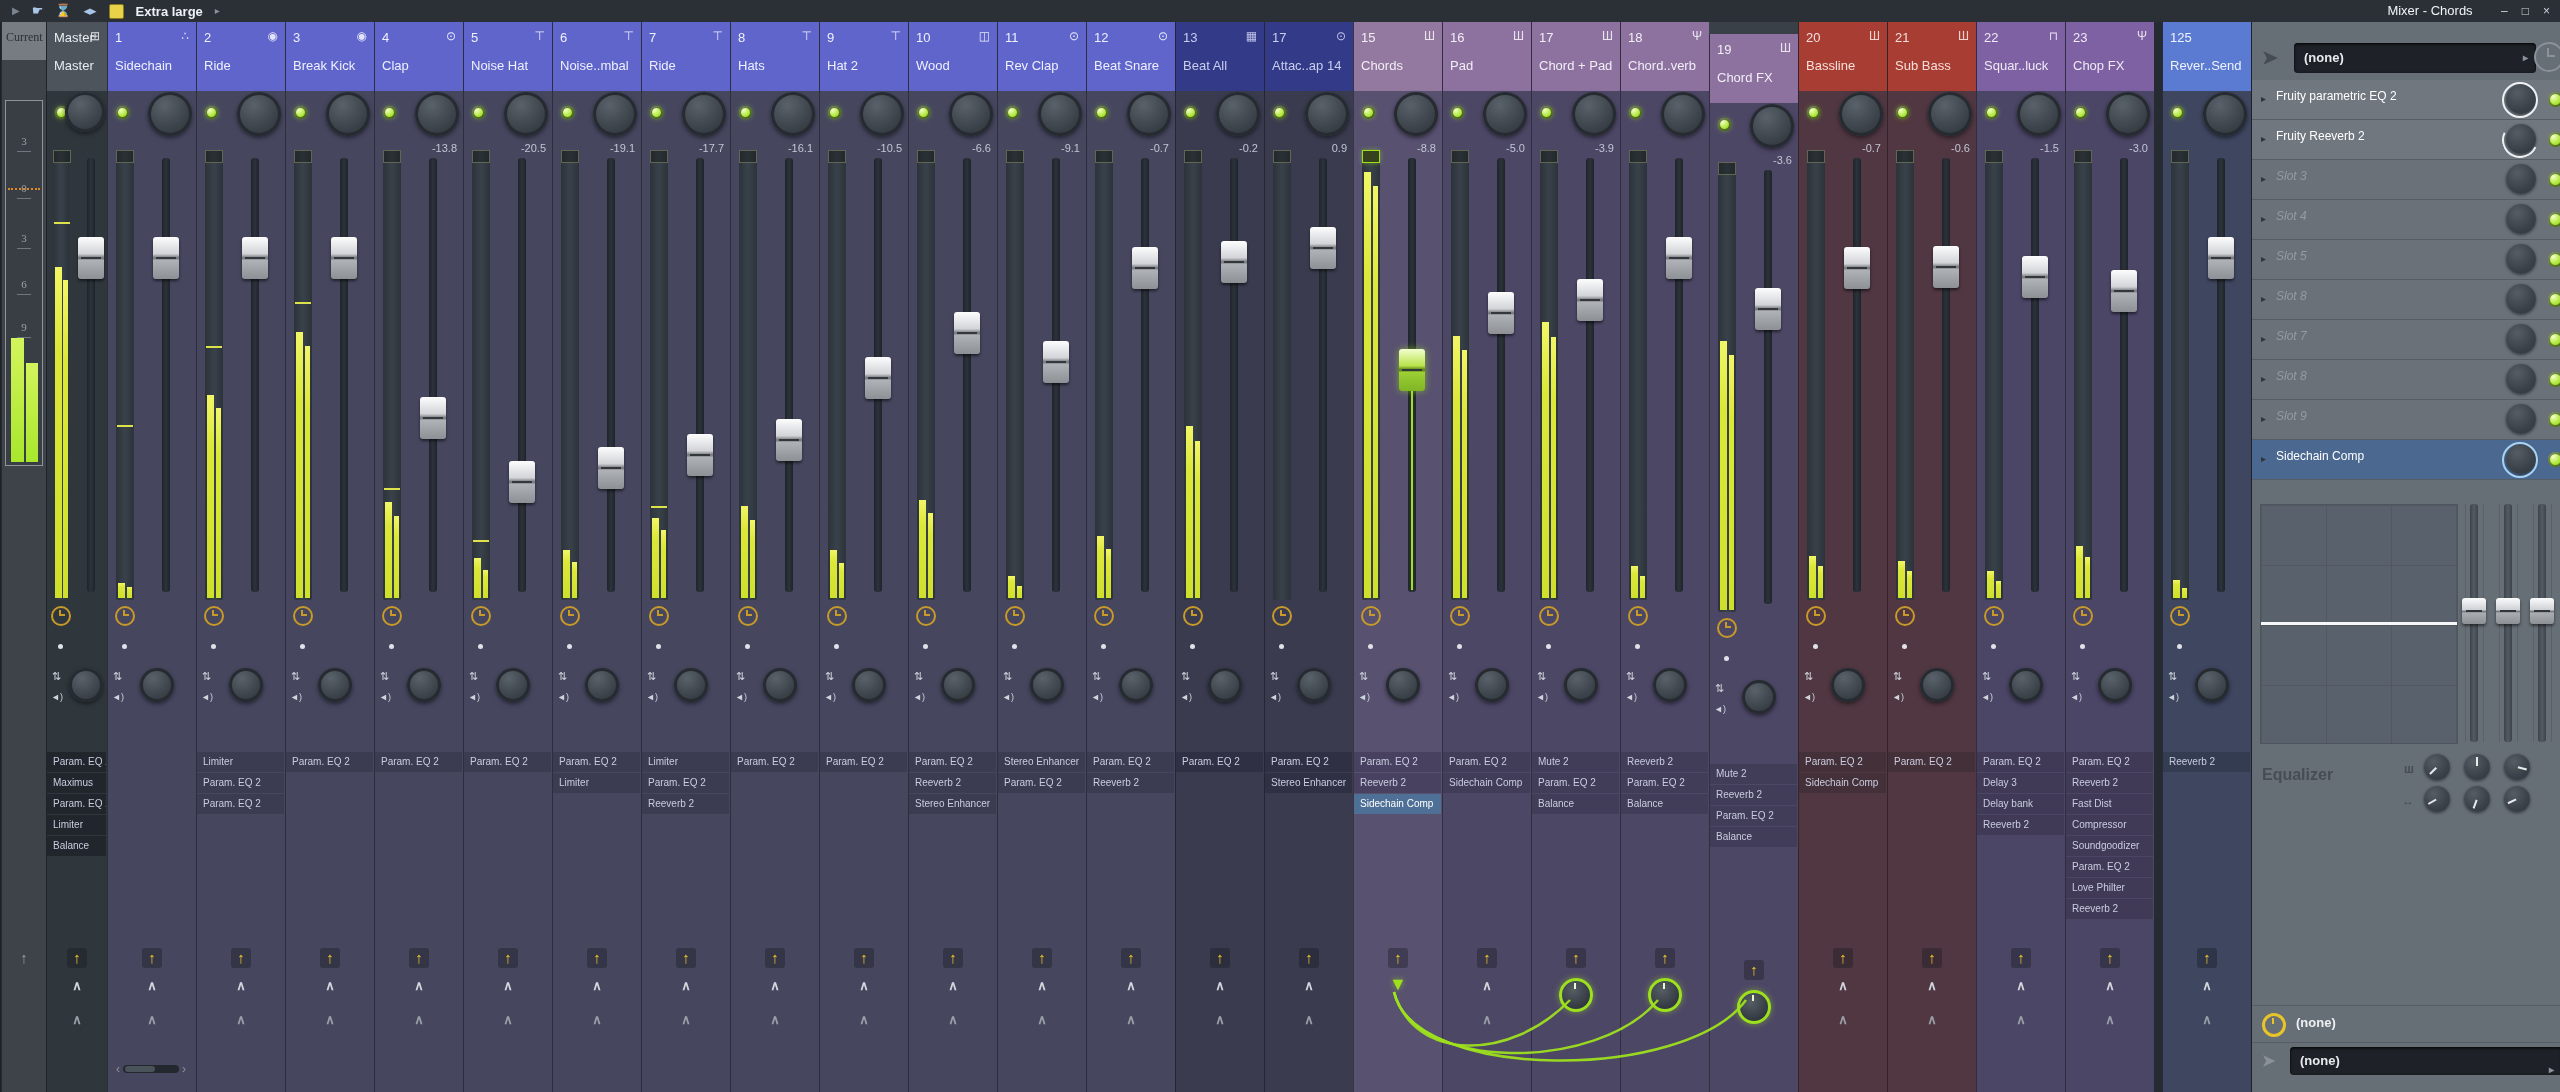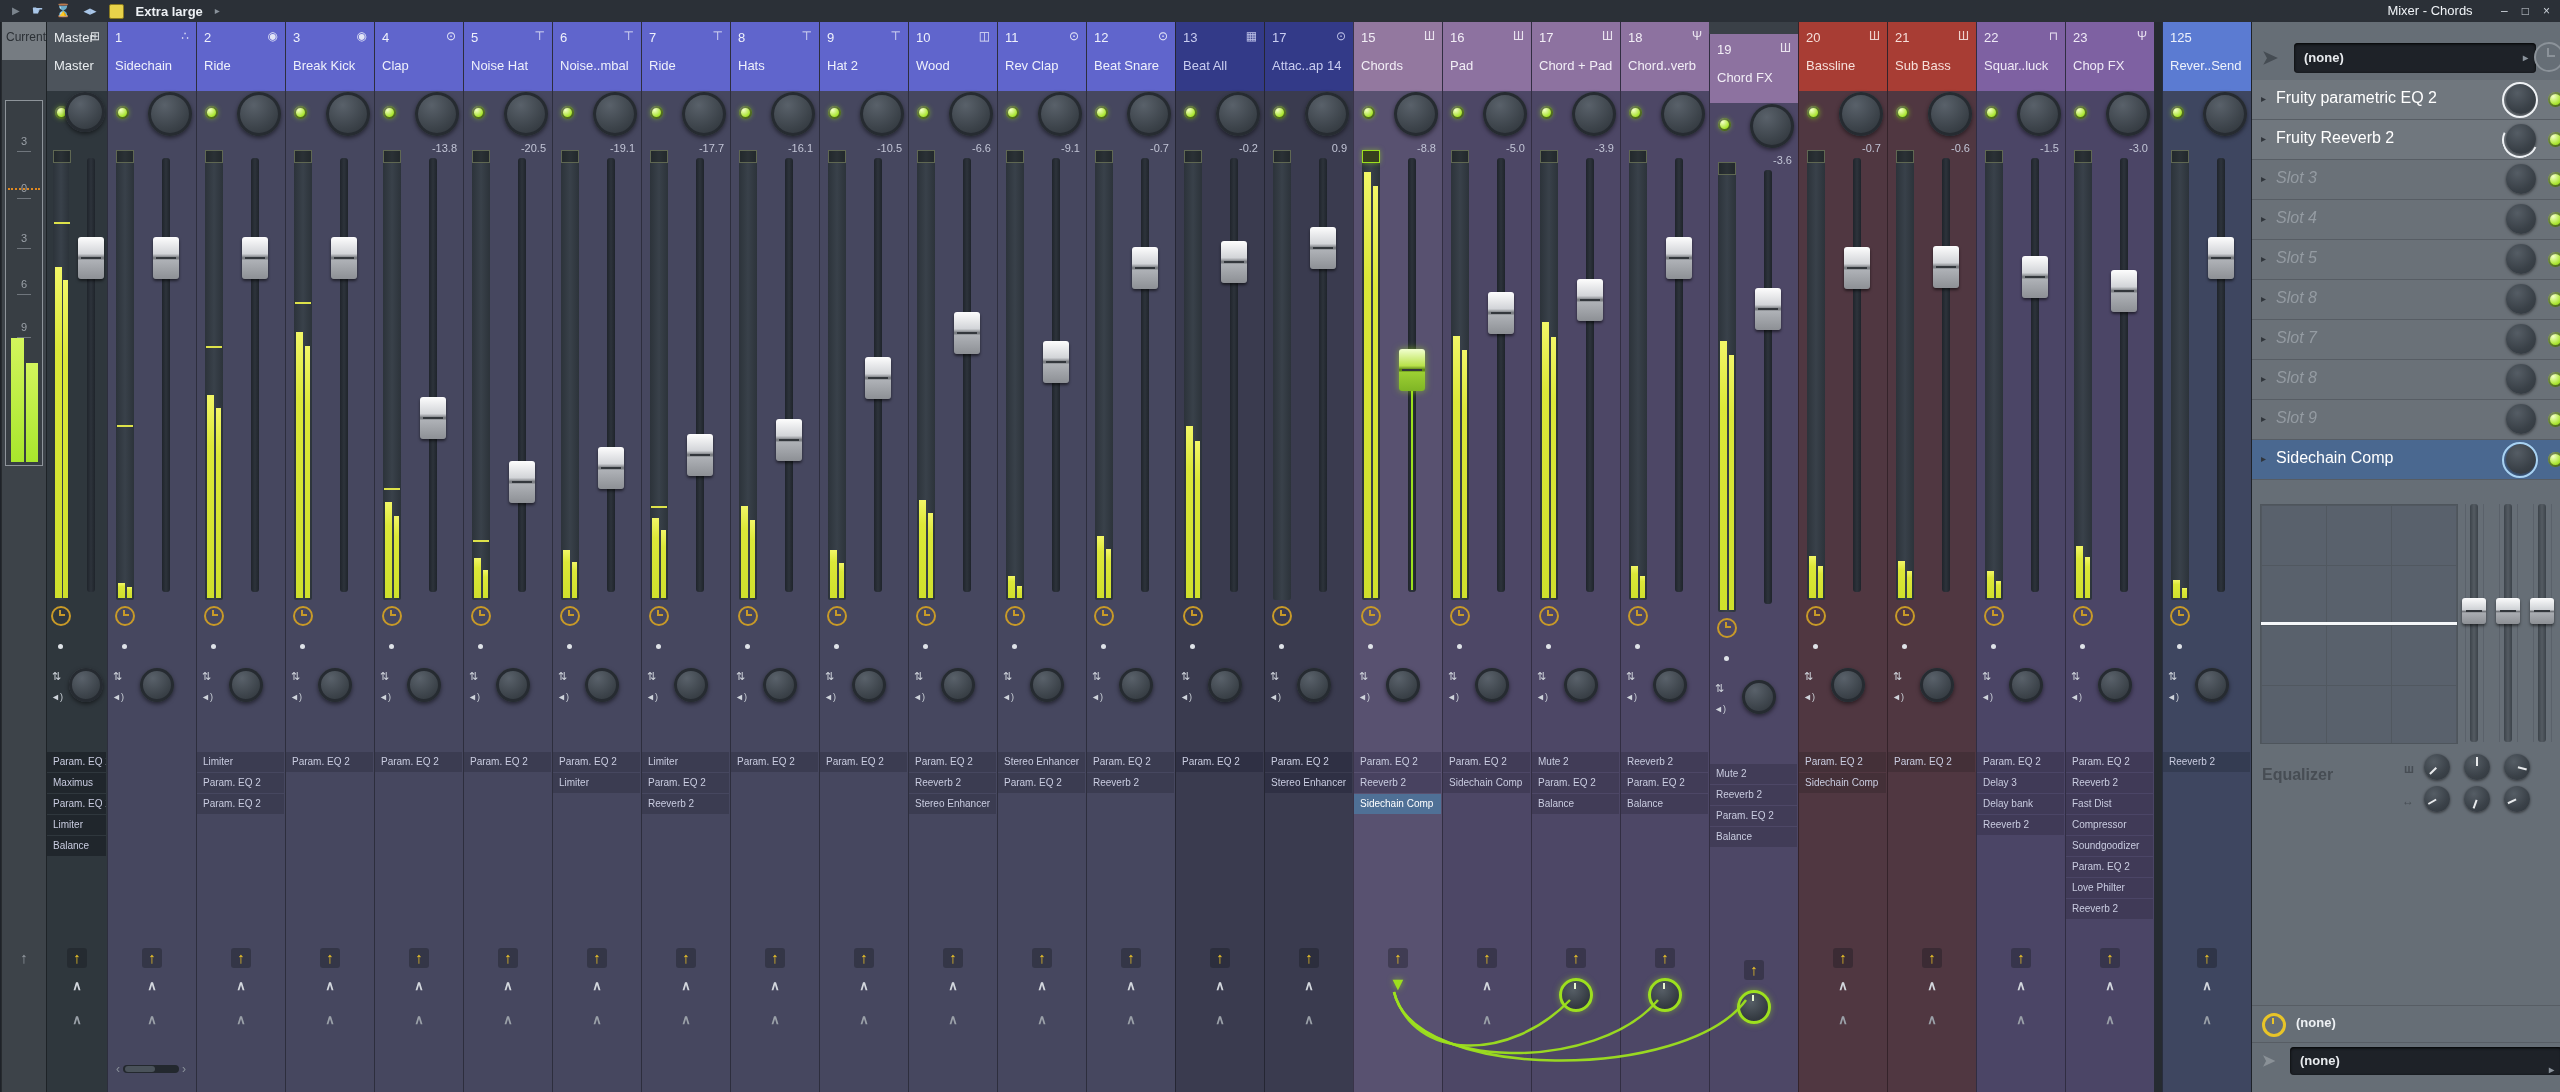--- a/index.html
+++ b/index.html
@@ -71,21 +71,21 @@
   .drop{position:absolute;left:42px;top:3px;width:232px;height:30px;background:#1e2228;border-radius:4px;box-shadow:inset 0 1px 3px #000;color:#e8ebee;font-size:13px;font-weight:bold;line-height:30px;padding-left:10px;}
   .da{position:absolute;right:8px;top:0;color:#8a929b;font-size:10px;}
   .bigclk{position:absolute;right:10px;top:2px;width:26px;height:26px;border:2px solid #8b9299;border-radius:50%;}
   .bigclk::after{content:"";position:absolute;left:11px;top:4px;width:2px;height:9px;background:#8b9299;}
   .bigclk::before{content:"";position:absolute;left:12px;top:11px;width:7px;height:2px;background:#8b9299;}
   .slots{position:absolute;top:58px;left:0;right:0;}
   .slot{position:relative;height:39px;background:#6a7178;border-bottom:1px solid #575d64;}
   .slot.active{background:#70777e;}
   .slot.selected{background:#4a6890;}
   .slot .ar{position:absolute;left:9px;top:13px;font-size:10px;color:#30353b;}
-  .slot .lb{position:absolute;left:24px;top:9px;font-size:16px;color:#fff;white-space:nowrap;}
+  .slot .lb{position:absolute;left:24px;top:9px;font-size:12px;color:#fff;white-space:nowrap;}
   .slot.empty .lb{font-style:italic;color:#949ba2;}
   .sknob{position:absolute;right:38px;top:4px;width:30px;height:30px;border-radius:50%;background:radial-gradient(circle at 38% 30%,#555d65,#3a4148 60%,#2f353b);box-shadow:0 1px 3px rgba(0,0,0,.5);}
   .ring-full{position:absolute;right:36px;top:2px;width:32px;height:32px;border-radius:50%;border:2px solid #eef1f4;}
   .ring-part{position:absolute;right:36px;top:2px;width:32px;height:32px;border-radius:50%;border:2px solid transparent;border-bottom-color:#eef1f4;border-left-color:#eef1f4;transform:rotate(-20deg);}
   .ring-blue{position:absolute;right:36px;top:2px;width:32px;height:32px;border-radius:50%;border:2.5px solid #a8d2f2;}
   .sled{position:absolute;right:11px;top:12px;width:15px;height:15px;border-radius:50%;background:radial-gradient(circle at 35% 30%,#f4ffc8,#a9e52f 55%,#628c17);box-shadow:inset 0 0 0 2px rgba(20,24,28,.5);}
   .eqgraph{position:absolute;left:8px;top:482px;width:196px;height:238px;background:#59616c;border:1px solid #4e555c;background-image:linear-gradient(#515860 1px,transparent 1px),linear-gradient(90deg,#515860 1px,transparent 1px);background-size:65px 60px;}
   .eqline{position:absolute;left:0;right:0;top:117px;height:3px;background:#f5f7f9;}
   .sld{position:absolute;top:482px;width:8px;height:238px;background:linear-gradient(90deg,#3c434a,#545b62 50%,#3c434a);border-radius:3px;}
   .sldrail{position:absolute;top:482px;width:1px;height:238px;background:#5a616a;}
@@ -120,21 +120,21 @@
     <span class="wctrl">
       <span>–</span>
       <span>□</span>
       <span>×</span>
     </span>
   </div>
 
   <div class="mixer">
     <div class="rail"></div>
     <div id="strips" style="display:flex;">
-        <div class="strip" style="width: 44px; --b: #3d4349;">
+        <div class="strip" style="width: 44px; font-family: Liberation Serif, serif; --b: #3d4349;">
           <div class="hdr" style="background: rgb(118, 124, 130); height: 38px;">
             <div style="position: absolute; left: 4px; top: 8px; font-size: 12px; color: rgb(43, 48, 53);">Current</div>
           </div>
           <div class="curbox">
             <div class="cur-lab" style="top: 34px;">3</div>
             <div class="cur-tick" style="top: 50px;"></div>
             <div class="cur-lab" style="top: 81px;">0</div>
             <div class="cur-tick" style="top: 97px;"></div>
             <div class="cur-lab" style="top: 131px;">3</div>
             <div class="cur-tick" style="top: 147px;"></div>

